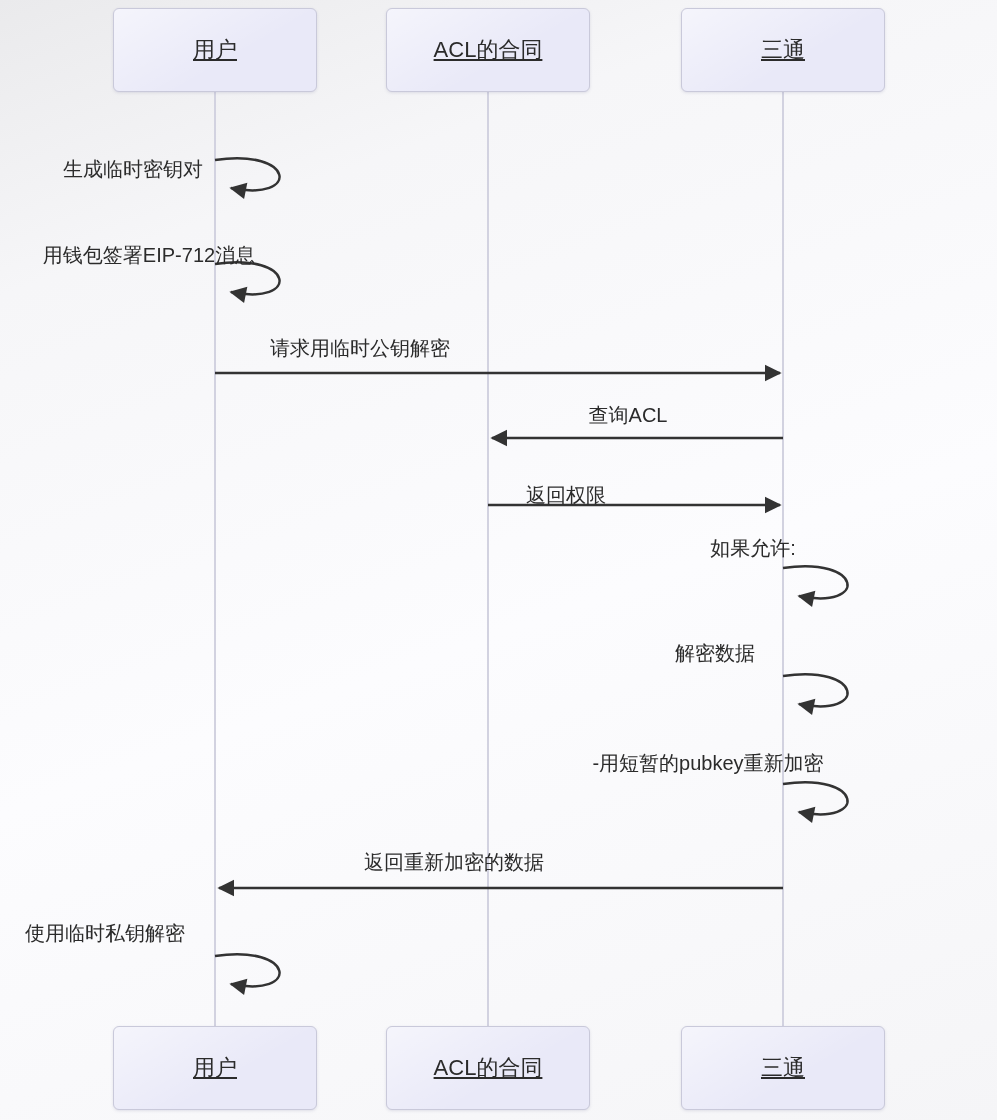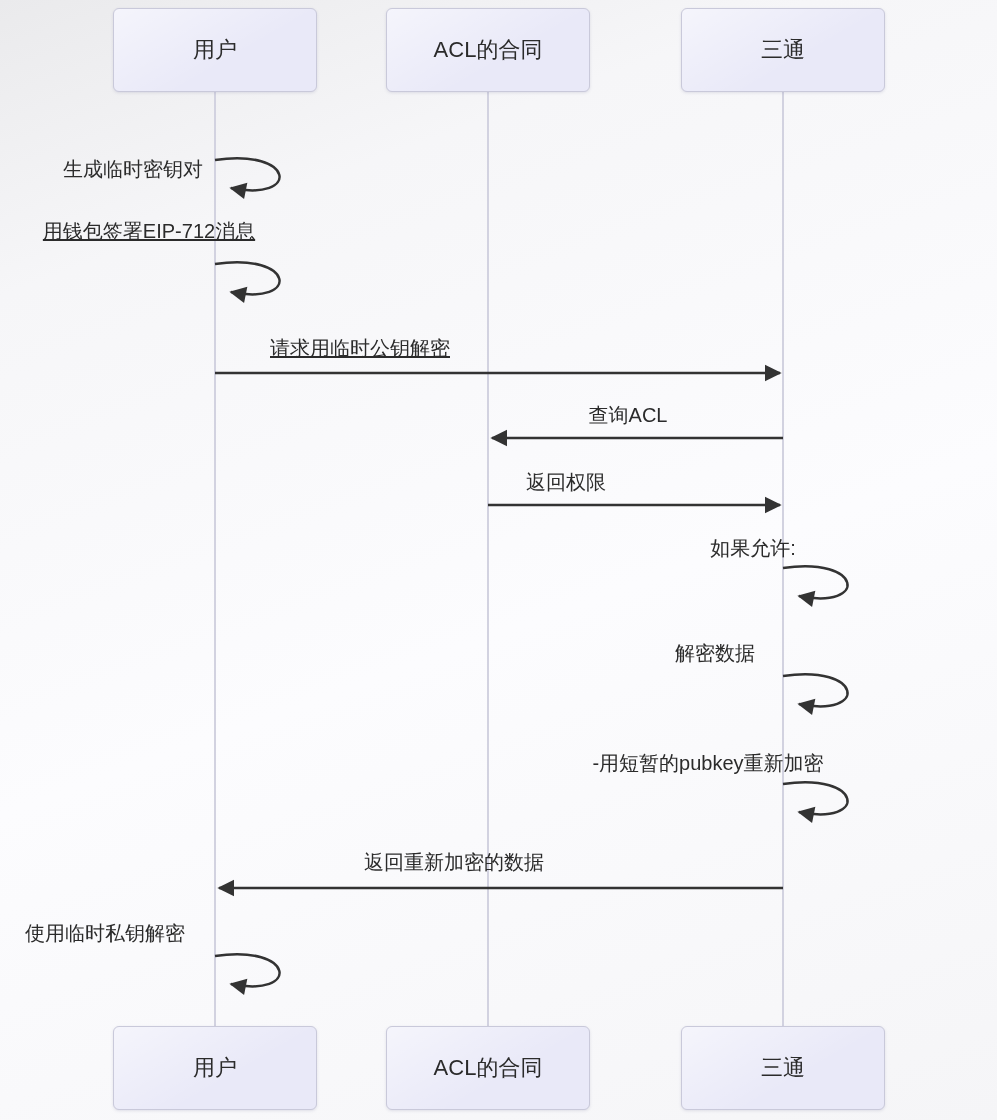--- a/index.html
+++ b/index.html
@@ -38,20 +38,21 @@
     background: var(--actor-fill);
     background-image: linear-gradient(150deg, rgba(255,255,255,0.55), rgba(255,255,255,0) 60%);
     border: 1px solid var(--actor-border);
     border-radius: 6px;
     display: flex;
     align-items: center;
     justify-content: center;
     font-size: 22px;
     color: var(--text);
     box-shadow: 0 1px 3px rgba(110,110,150,0.18);
+    text-decoration: underline;
   }
 
   .msg-label {
     position: absolute;
     transform: translateX(-50%);
     white-space: nowrap;
     font-size: 20px;
     line-height: 26px;
     color: var(--text);
   }
@@ -87,23 +88,23 @@
 
   <div class="actor-box" style="left:113px; top:8px;">用户</div>
   <div class="actor-box" style="left:386px; top:8px;">ACL的合同</div>
   <div class="actor-box" style="left:681px; top:8px;">三通</div>
 
   <div class="actor-box" style="left:113px; top:1026px;">用户</div>
   <div class="actor-box" style="left:386px; top:1026px;">ACL的合同</div>
   <div class="actor-box" style="left:681px; top:1026px;">三通</div>
 
   <div class="msg-label" style="left:133px; top:124px;margin-top:32px;">生成临时密钥对</div>
-  <div class="msg-label" style="left:149px; top:218px;text-decoration:underline;">用钱包签署EIP-712消息</div>
-  <div class="msg-label" style="left:360px; top:335px;text-decoration:underline;">请求用临时公钥解密</div>
+  <div class="msg-label" style="left:149px; top:242px;">用钱包签署EIP-712消息</div>
+  <div class="msg-label" style="left:360px; top:335px;">请求用临时公钥解密</div>
   <div class="msg-label" style="left:618px; top:402px;margin-left:10px;">查询ACL</div>
-  <div class="msg-label" style="left:566px; top:469px;">返回权限</div>
+  <div class="msg-label" style="left:566px; top:482px;">返回权限</div>
   <div class="msg-label" style="left:753px; top:535px;">如果允许:</div>
   <div class="msg-label" style="left:715px; top:640px;">解密数据</div>
   <div class="msg-label" style="left:454px; top:849px;">返回重新加密的数据</div>
   <div class="msg-label" style="left:708px; top:750px;">-用短暂的pubkey重新加密</div>
   <div class="msg-label" style="left:105px; top:920px;">使用临时私钥解密</div>
 
 </div>
 
 </body></html>

